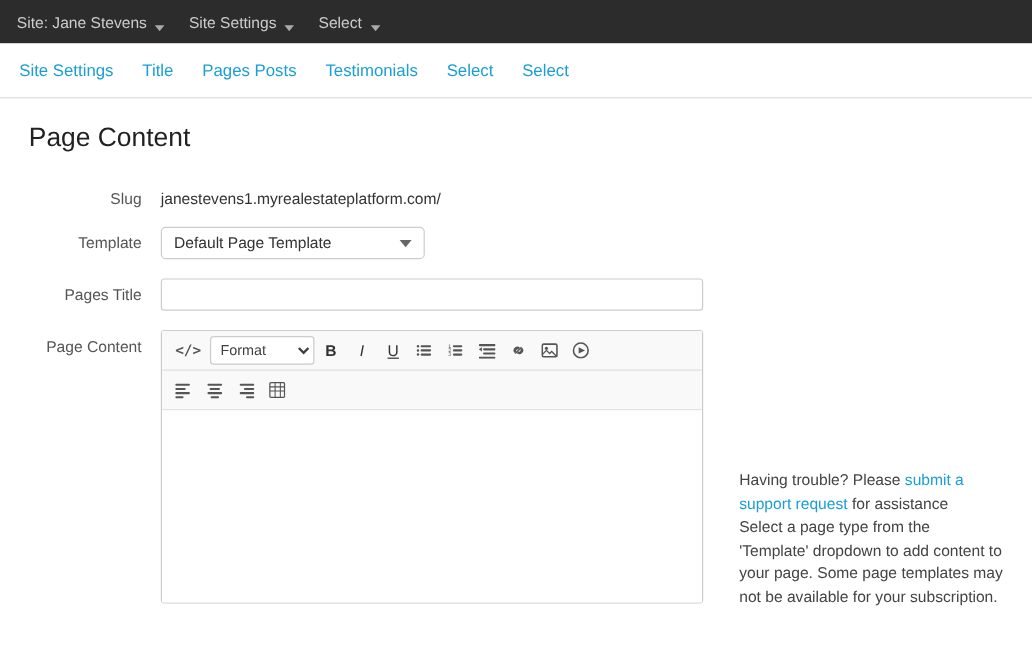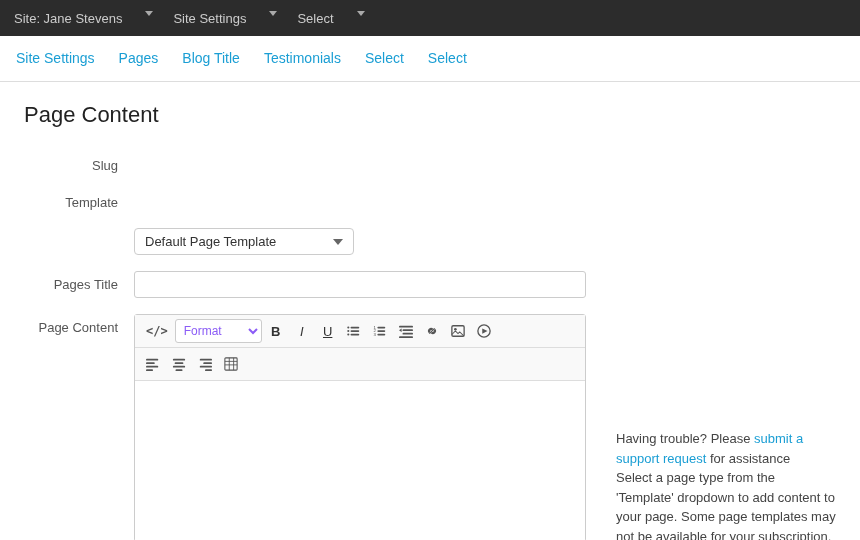--- a/index.html
+++ b/index.html
@@ -10,22 +10,22 @@
       background: #2c2c2c;
       color: #ccc;
       display: flex;
       align-items: center;
       padding: 0 14px;
       height: 36px;
       gap: 20px;
     }
     .top-nav-item {
       display: flex;
-      align-items: flex-start;
-      gap: 21px;
+      align-items: flex-end;
+      gap: 5px;
       color: #ccc;
       font-size: 13px;
       cursor: pointer;
       white-space: nowrap;
     }
     .chevron-small {
       display: inline-block;
       width: 0; height: 0;
       border-left: 4px solid transparent;
       border-right: 4px solid transparent;
@@ -113,21 +113,20 @@
       align-items: center;
       border: 1px solid #ccc;
       border-radius: 4px;
       background: #fff;
       padding: 5px 10px;
       cursor: pointer;
       width: 220px;
       justify-content: space-between;
       font-size: 13px;
       color: #333;
-      margin-top: 39px;
     }
     .template-select .chev {
       display: inline-block;
       width: 0; height: 0;
       border-left: 5px solid transparent;
       border-right: 5px solid transparent;
       border-top: 6px solid #666;
       margin-left: 8px;
     }
 
@@ -176,21 +175,21 @@
       font-size: 12px;
       font-weight: 600;
       color: #555;
     }
     .format-select {
       border: 1px solid #ccc;
       border-radius: 3px;
       background: #fff;
       padding: 2px 4px;
       font-size: 12px;
-      color: #8b5cf6;
+      color: #404040;
       cursor: pointer;
       height: 24px;
     }
     .editor-toolbar-row2 {
       display: flex;
       align-items: center;
       padding: 4px 6px;
       border-bottom: 1px solid #ddd;
       background: #f9f9f9;
       gap: 2px;
@@ -222,36 +221,39 @@
     <span class="chevron-small"></span>
   </div>
   <div class="top-nav-item">
     <span>Select</span>
     <span class="chevron-small"></span>
   </div>
 </nav>
 
 <nav class="sec-nav">
   <a class="sec-nav-item">Site Settings</a>
-  <a class="sec-nav-item">Pages</a>
-  <a class="sec-nav-item">Blog Title</a>
+  <a class="sec-nav-item">Title</a>
+  <a class="sec-nav-item">Pages Posts</a>
   <a class="sec-nav-item">Testimonials</a>
   <a class="sec-nav-item">Select</a>
   <a class="sec-nav-item">Select</a>
 </nav>
 
 <div class="main-content">
   <h1 class="page-heading">Page Content</h1>
 
   <div class="form-area">
 
     <div class="form-left">
 
       <div class="form-row">
         <div class="form-label">Slug</div>
+        <div class="form-control-wrap">
+          <div class="slug-text">janestevens1.myrealestateplatform.com/</div>
+        </div>
       </div>
 
       <div class="form-row">
         <div class="form-label">Template</div>
         <div class="form-control-wrap">
           <div class="template-select">
             <span>Default Page Template</span>
             <span class="chev"></span>
           </div>
         </div>

